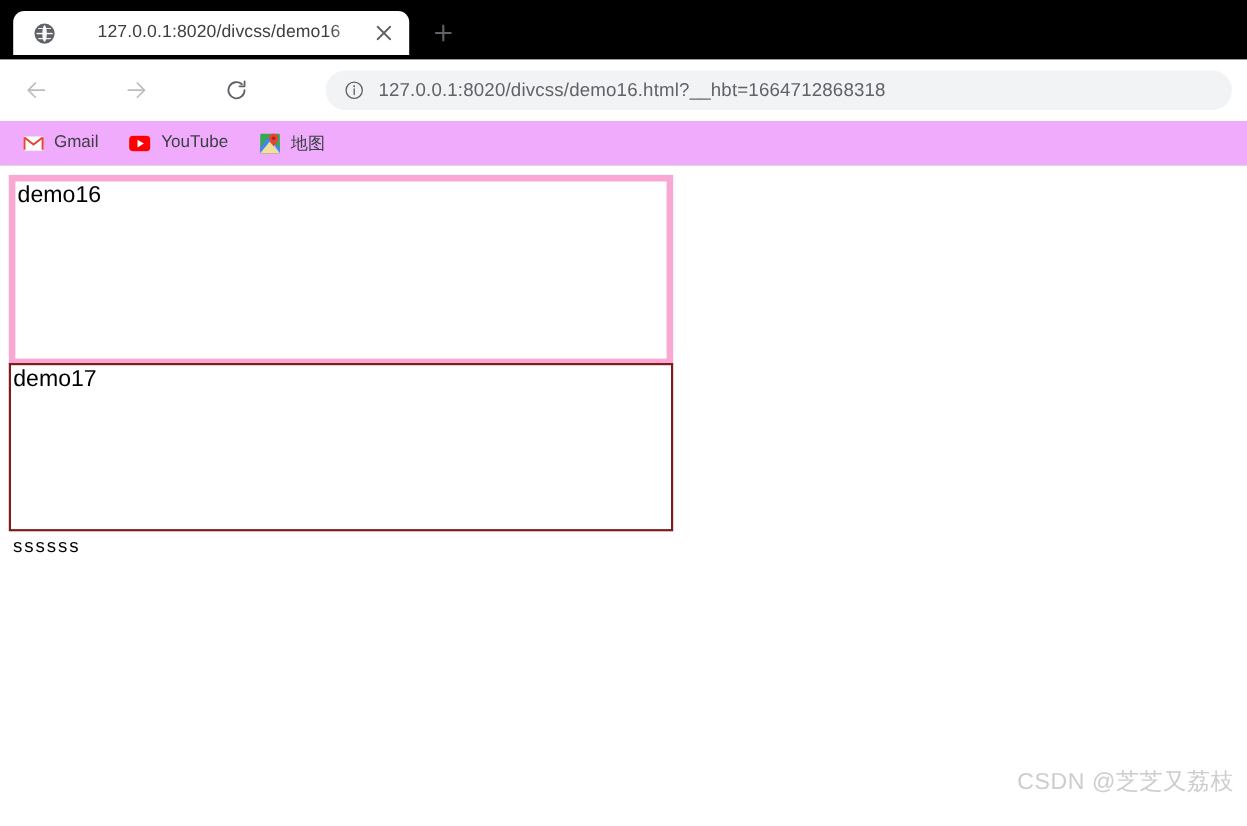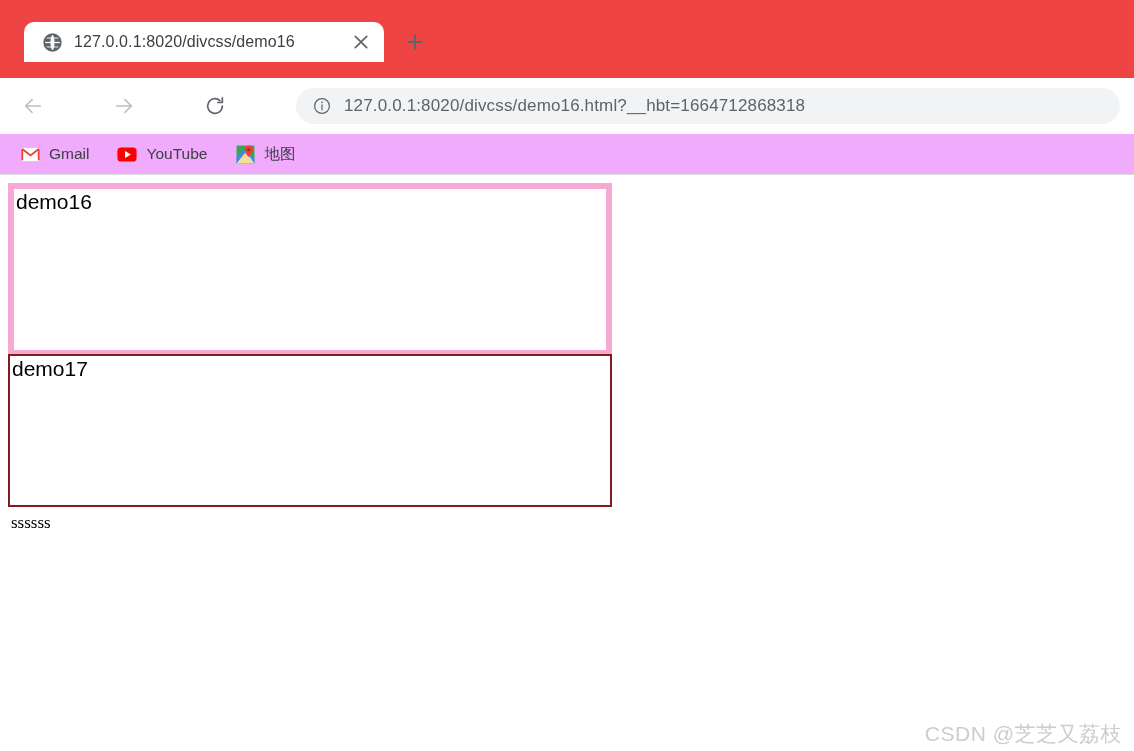--- a/index.html
+++ b/index.html
@@ -16,26 +16,27 @@
   .browser {
     width: 1134px;
     height: 751px;
     display: flex;
     flex-direction: column;
     background: #ffffff;
   }
 
   .tabstrip {
     height: 46px;
-    background: #ef4444;
+    background: #000000;
     display: flex;
     align-items: flex-end;
-    padding: 16px;
+    padding: 4px;
     position: relative;
     flex: 0 0 auto;
+    text-align: center;
   }
 
   .tab {
     margin-left: 8px;
     height: 40px;
     width: 360px;
     background: #ffffff;
     border-radius: 10px 10px 0 0;
     display: flex;
     align-items: center;
@@ -221,27 +222,27 @@
     color: #000000;
     line-height: 1.12;
     padding: 1px 0 0 2px;
     font-family: "Liberation Sans", sans-serif;
   }
 
   .plain-text {
     font-size: 17px;
     color: #000000;
     padding: 6px 0 0 3px;
-    font-family: Liberation Serif, serif;
+    font-family: Liberation Mono, monospace;
   }
 
   .watermark {
     position: absolute;
     right: 12px;
-    bottom: 3px;
+    bottom: 27px;
     font-size: 21px;
     color: #cdcdcd;
     letter-spacing: 0.5px;
     font-family: "Liberation Sans", sans-serif;
     user-select: none;
   }
 </style>
 </head>
 <body>
 

